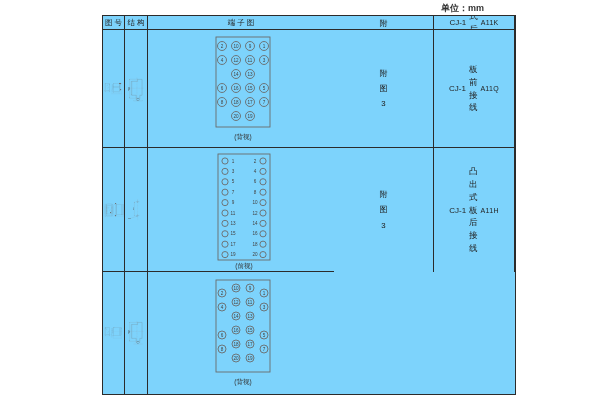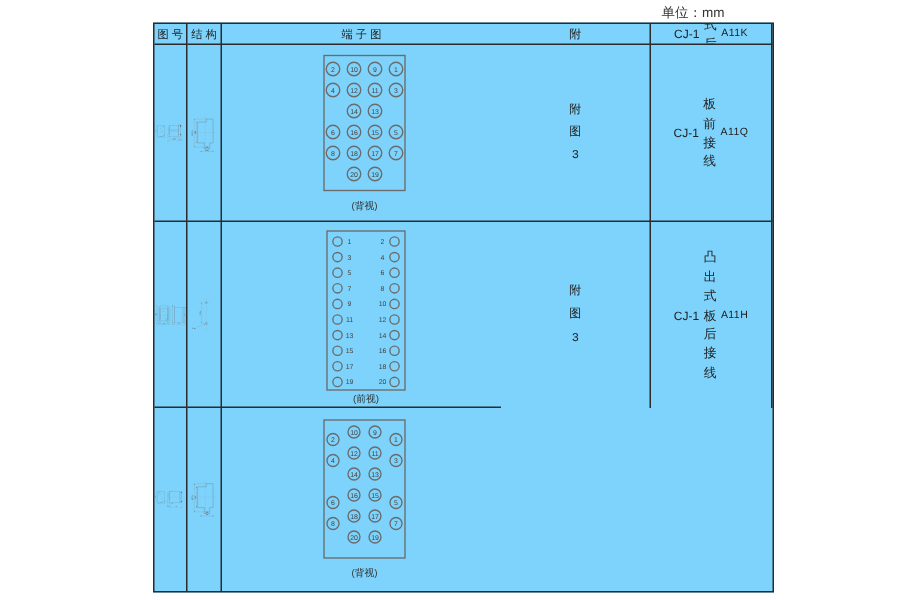--- a/index.html
+++ b/index.html
@@ -1,18 +1,18 @@
 <!DOCTYPE html>
 <html><head>
 <meta charset="utf-8">
 <style>
   html,body{margin:0;padding:0;}
   body{width:600px;height:400px;background:#ffffff;font-family:"Liberation Sans","DejaVu Sans",sans-serif;color:#222;position:relative;overflow:hidden;}
   .sheet{position:absolute;inset:0;}
-  .unit{position:absolute;left:441px;top:2px;font-size:9px;color:#333;white-space:nowrap;}
+  .unit{position:absolute;left:441px;top:2px;font-size:9px;color:#333;white-space:nowrap;font-weight:bold;}
   .tbl{position:absolute;left:102px;top:15px;display:grid;grid-template-columns:22px 23px 186px 100px 81px;grid-template-rows:14px 118px 124px 122px;border:1px solid #2b2b2b;background:#7dd3fc;}
   .cell{border-right:1px solid #2b2b2b;border-bottom:1px solid #2b2b2b;display:flex;align-items:center;justify-content:center;overflow:hidden;position:relative;}
   .c-last{border-right:none;}
   .r-last{border-bottom:none;}
   .hdr{font-size:7.5px;white-space:nowrap;color:#222;}
   .sp{letter-spacing:2px;}
   .vtext{width:1em;word-break:break-all;text-align:center;font-size:8px;line-height:1.9;margin:auto;font-family:Liberation Mono, monospace;}
   .struct{flex-direction:row;gap:3px;font-size:8px;}
   .struct .desc{width:1em;word-break:break-all;text-align:right;line-height:1.5;font-size:8.5px;}
   .struct .code{font-size:7px;letter-spacing:0.3px;}

